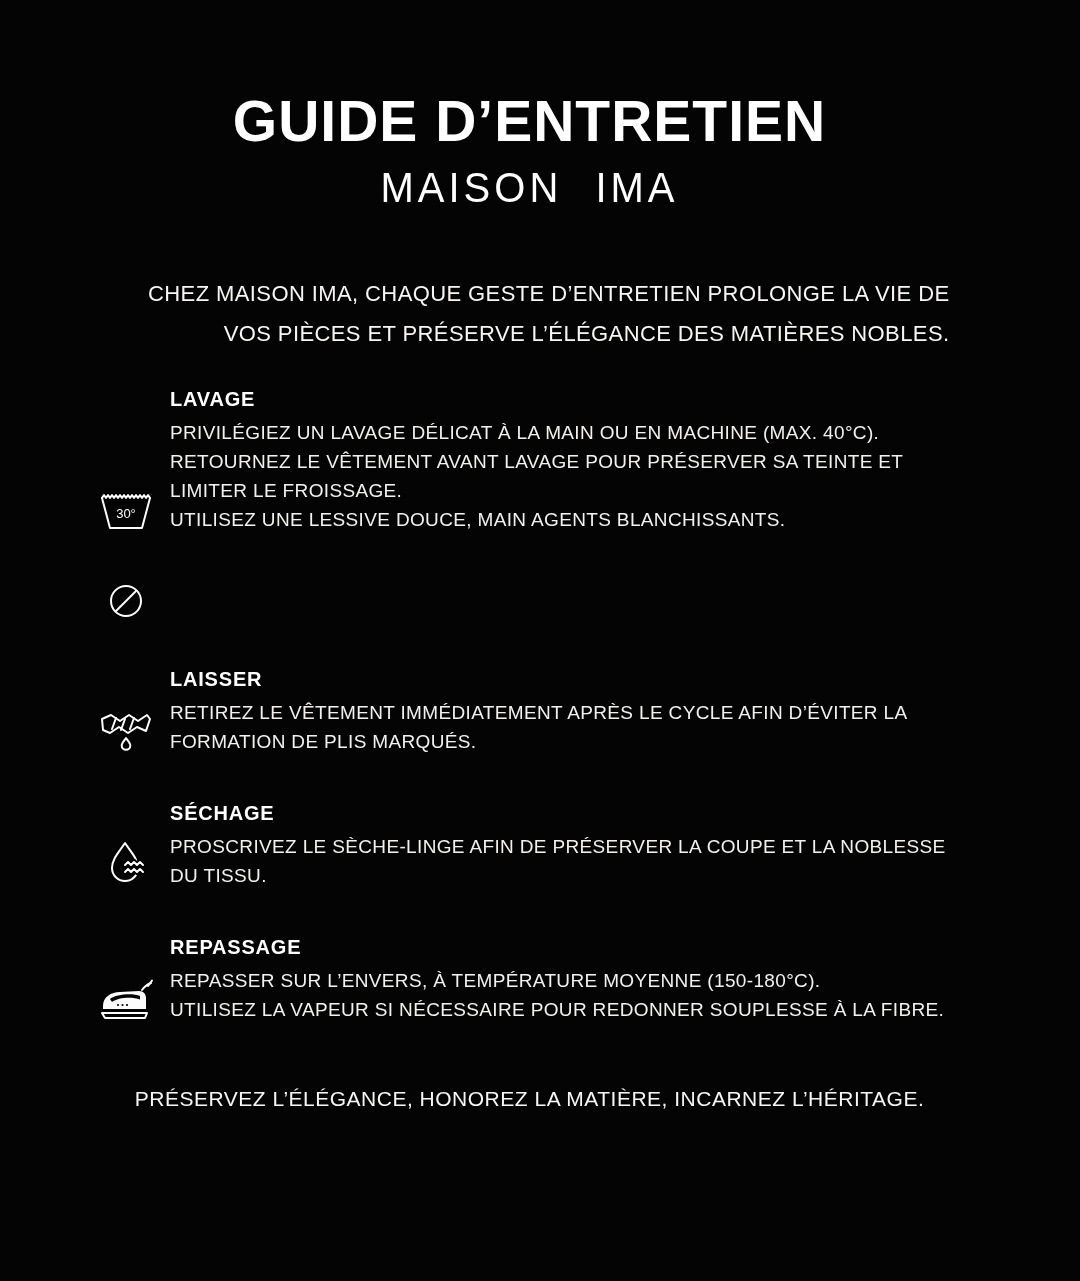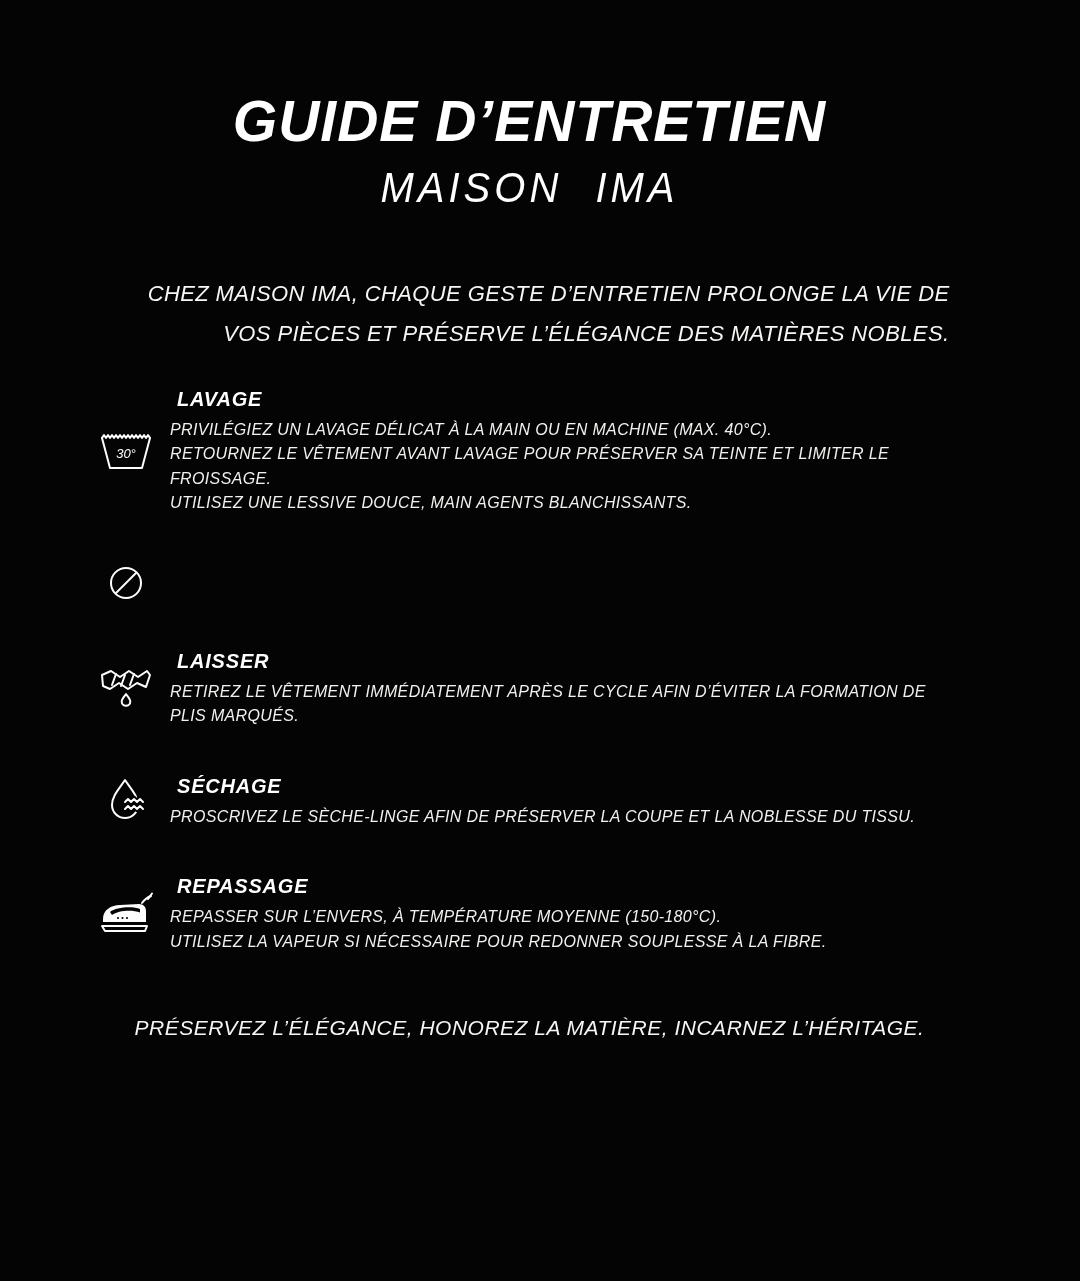--- a/index.html
+++ b/index.html
@@ -9,21 +9,20 @@
     height: 1281px;
     overflow: hidden;
     font-family: "Liberation Sans", sans-serif;
     color: #f5f4f2;
     position: relative;
   }
   .page {
     width: 100%;
     height: 100%;
     padding: 92px 116px 0 95px;
-    font-style: italic;
   }
   .page-title {
     text-align: center;
     font-size: 57px;
     font-weight: 800;
     letter-spacing: 1px;
     color: #ffffff;
     line-height: 1.05;
   }
   .brand-logo {
@@ -52,36 +51,35 @@
   .section {
     display: flex;
     gap: 13px;
     margin-bottom: 44px;
   }
   .icon-box {
     width: 62px;
     flex: 0 0 62px;
     display: flex;
     justify-content: center;
-    align-items: center;
+    align-items: flex-end;
     padding-top: 2px;
   }
   .icon-box svg { display: block; }
   .section-body { flex: 1 1 auto; max-width: 790px; }
   .section-title {
     font-size: 20px;
     font-weight: 800;
     letter-spacing: 0.8px;
     color: #ffffff;
     margin-bottom: 6px;
     line-height: 1.3;
-    margin-left: 7px;
   }
   .section-line {
-    font-size: 16px;
+    font-size: 19px;
     letter-spacing: 0.35px;
     line-height: 1.53;
     color: #f2f1ef;
   }
   .footer-line {
     margin: 62px auto 0 auto;
     text-align: center;
     font-size: 21px;
     letter-spacing: 0.5px;
     color: #f7f6f4;

